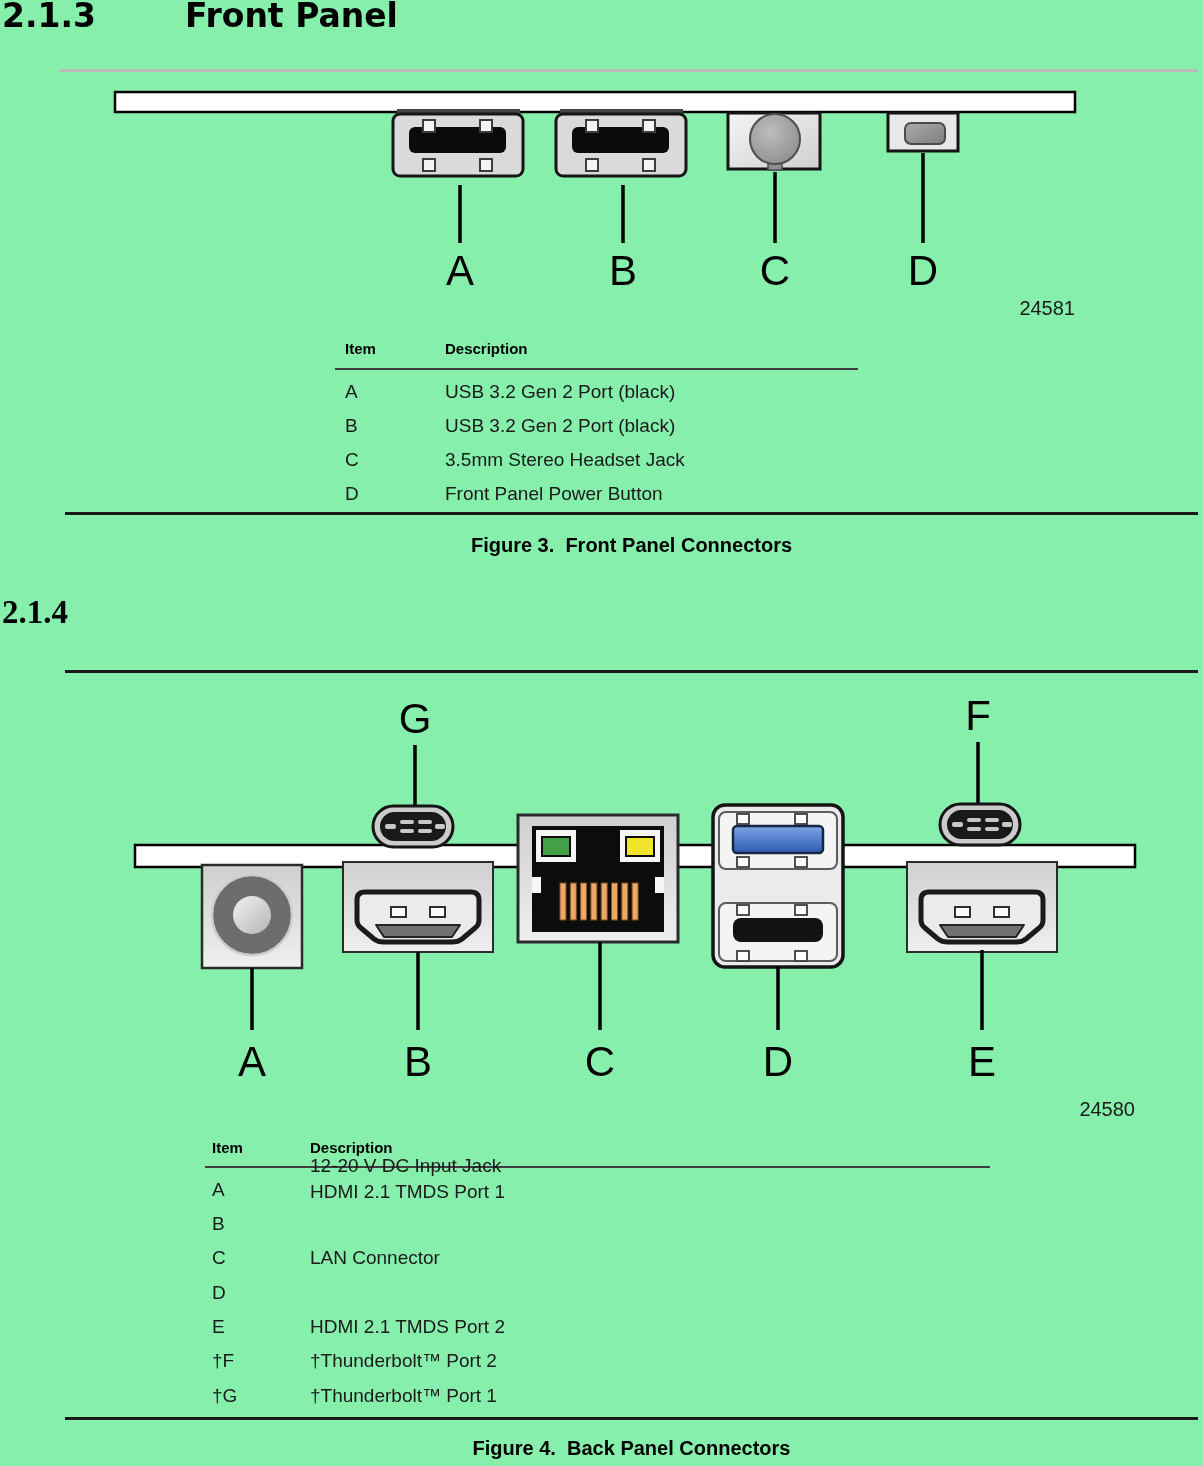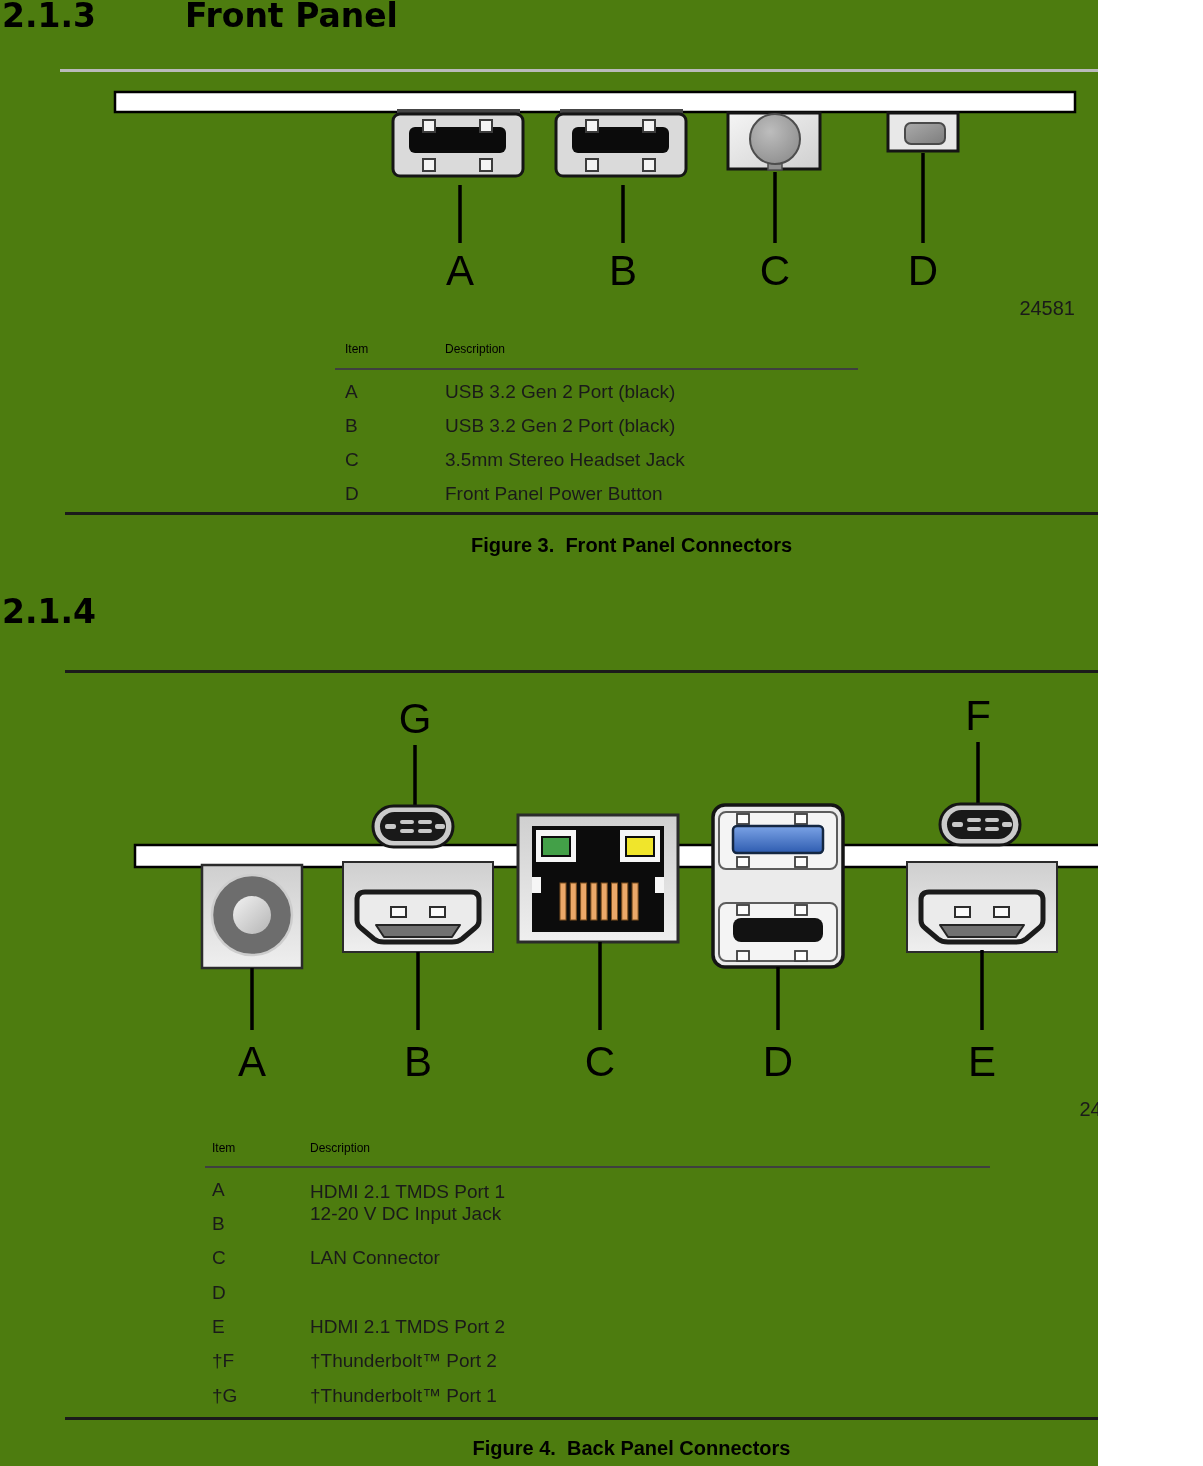--- a/index.html
+++ b/index.html
@@ -1,24 +1,24 @@
 <!DOCTYPE html>
 <html><head>
 <meta charset="utf-8">
 <style>
   html,body{margin:0;padding:0;background:#ffffff;}
-  .page{position:relative;width:1098px;height:1466px;background:#4d7c0f;overflow:hidden;
+  .page{position:relative;width:1203px;height:1466px;background:#86efac;overflow:hidden;
         font-family:"Liberation Sans",sans-serif;color:#111;}
   .sec-num,.sec-title{position:absolute;font-family:"DejaVu Sans",sans-serif;
         font-weight:700;font-size:33px;line-height:40px;color:#000;white-space:nowrap;}
   .rule{position:absolute;}
   .rule-gray{background:#bababa;height:3px;}
   .rule-dark{background:#1b1b1b;height:3px;}
   .rule-thin{background:#3f3f3f;height:2px;}
-  .thead{position:absolute;font-weight:400;font-size:12px;line-height:24px;color:#000;white-space:nowrap;}
+  .thead{position:absolute;font-weight:700;font-size:15px;line-height:24px;color:#000;white-space:nowrap;}
   .tcell{position:absolute;font-weight:400;font-size:19px;line-height:24px;color:#1a1a1a;white-space:nowrap;}
   .caption{position:absolute;left:65px;width:1133px;text-align:center;font-weight:700;
         font-size:20px;line-height:24px;color:#000;white-space:pre;}
   svg{position:absolute;left:0;}
   svg text{font-family:"Liberation Sans",sans-serif;}
   .fig-label{font-size:42px;fill:#000;}
   .fig-num{font-size:20px;fill:#1a1a1a;}
 </style>
 </head>
 <body>
@@ -99,21 +99,21 @@
   <span class="tcell" style="top:414px;left:345px;">B</span>
   <span class="tcell" style="top:414px;left:445px;">USB 3.2 Gen 2 Port (black)</span>
   <span class="tcell" style="top:448px;left:345px;">C</span>
   <span class="tcell" style="top:448px;left:445px;">3.5mm Stereo Headset Jack</span>
   <span class="tcell" style="top:482px;left:345px;">D</span>
   <span class="tcell" style="top:482px;left:445px;">Front Panel Power Button</span>
 
   <div class="rule rule-dark" style="top:512px;left:65px;width:1133px;"></div>
   <div class="caption" style="top:533px;">Figure 3.  Front Panel Connectors</div>
 
-  <span class="sec-num" style="top:592px;left:2px;">2.1.4</span>
+  <span class="sec-num" style="top:592px;left:2px;font-family:Liberation Serif, serif;">2.1.4</span>
   <div class="rule rule-dark" style="top:670px;left:65px;width:1133px;"></div>
 
   <svg style="top:676px;" width="1203" height="445" viewBox="0 0 1203 445">
     <defs>
       <linearGradient id="gMetalV" x1="0" y1="0" x2="0" y2="1">
         <stop offset="0" stop-color="#cfcfcf"></stop>
           <stop offset="1" stop-color="#efefef"></stop>
       </linearGradient>
       <linearGradient id="gBlue" x1="0" y1="0" x2="0" y2="1">
         <stop offset="0" stop-color="#7ba3e6"></stop>
@@ -211,21 +211,21 @@
     <text class="fig-label" x="778" y="400" text-anchor="middle">D</text>
     <text class="fig-label" x="982" y="400" text-anchor="middle">E</text>
     <text class="fig-num" x="1135" y="440" text-anchor="end">24580</text>
   </svg>
 
   <span class="thead" style="top:1136px;left:212px;">Item</span>
   <span class="thead" style="top:1136px;left:310px;">Description</span>
   <div class="rule rule-thin" style="top:1166px;left:205px;width:785px;"></div>
 
   <span class="tcell" style="top:1178px;left:212px;">A</span>
-  <span class="tcell" style="top:1202px;left:310px;">12-20 V DC Input Jack</span>
+  <span class="tcell" style="top:1154px;left:310px;">12-20 V DC Input Jack</span>
   <span class="tcell" style="top:1212px;left:212px;">B</span>
   <span class="tcell" style="top:1180px;left:310px;">HDMI 2.1 TMDS Port 1</span>
   <span class="tcell" style="top:1246px;left:212px;">C</span>
   <span class="tcell" style="top:1246px;left:310px;">LAN Connector</span>
   <span class="tcell" style="top:1281px;left:212px;">D</span>
   <span class="tcell" style="top:1315px;left:212px;">E</span>
   <span class="tcell" style="top:1315px;left:310px;">HDMI 2.1 TMDS Port 2</span>
   <span class="tcell" style="top:1349px;left:212px;">†F</span>
   <span class="tcell" style="top:1349px;left:310px;">†Thunderbolt™ Port 2</span>
   <span class="tcell" style="top:1384px;left:212px;">†G</span>

